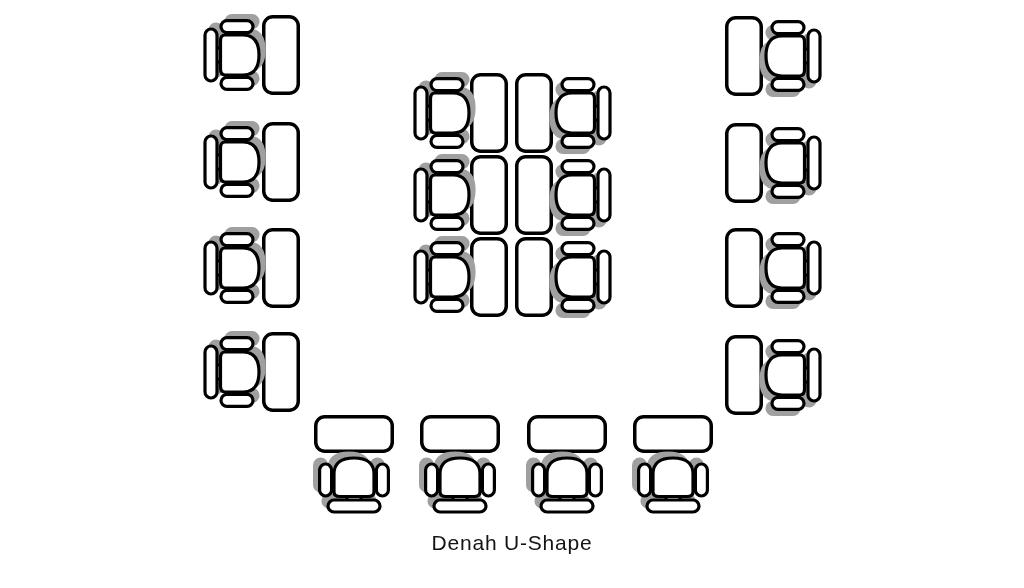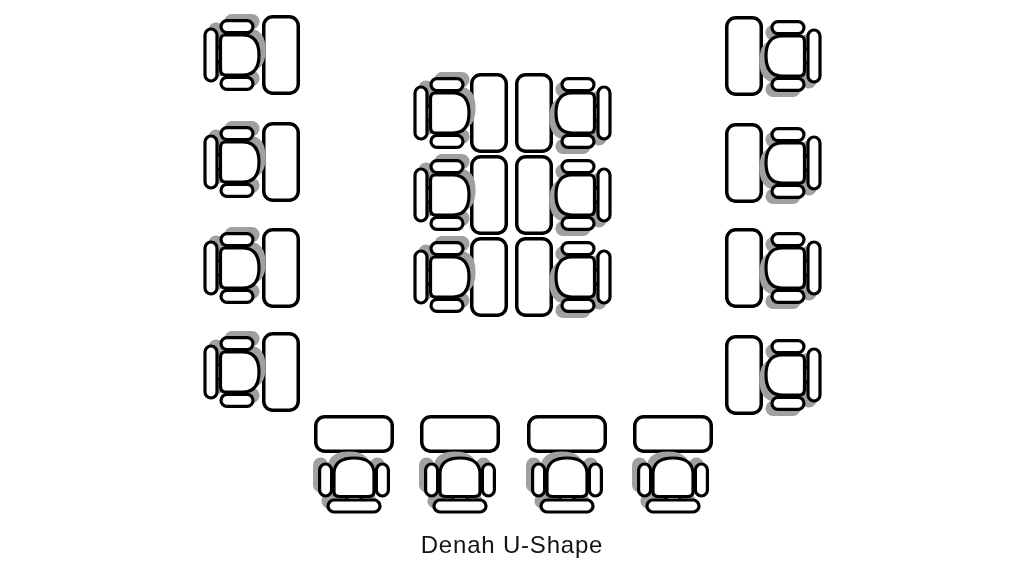--- a/index.html
+++ b/index.html
@@ -19,21 +19,21 @@
   }
   .furniture-layer, .section{position:absolute;inset:0;}
   svg.chair, svg.table{position:absolute;overflow:visible;display:block;}
   .chair-shadow{fill:var(--shadow);stroke:var(--shadow);stroke-width:3.2;stroke-linejoin:round;}
   .chair-body{fill:var(--fill);stroke:var(--outline);stroke-width:3.2;stroke-linejoin:round;}
   .table-rect{fill:var(--fill);stroke:var(--outline);stroke-width:3.5;}
   .diagram-title{
     position:absolute;
     left:0;right:0;top:531px;
     text-align:center;
-    font-size:24px;
+    font-size:21px;
     font-weight:500;
     letter-spacing:0.8px;
     color:var(--title);
   }
   .defs-holder{position:absolute;width:0;height:0;overflow:hidden;}
 </style>
 </head>
 <body>
 
 <div class="canvas">

